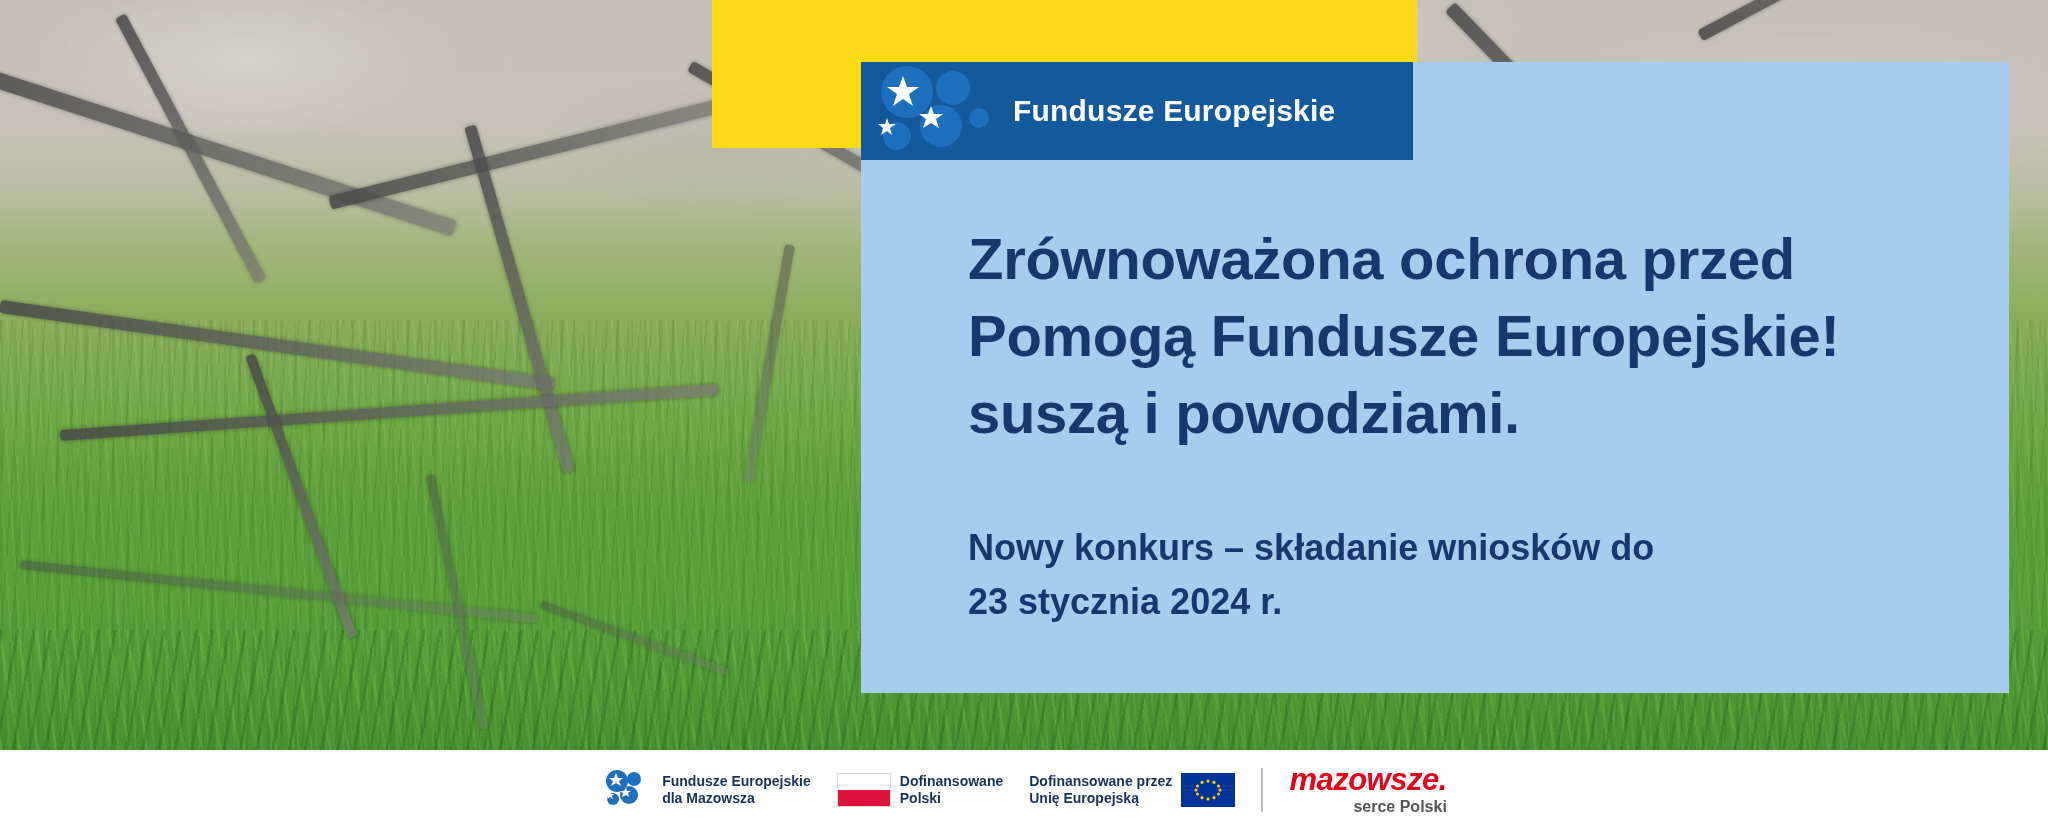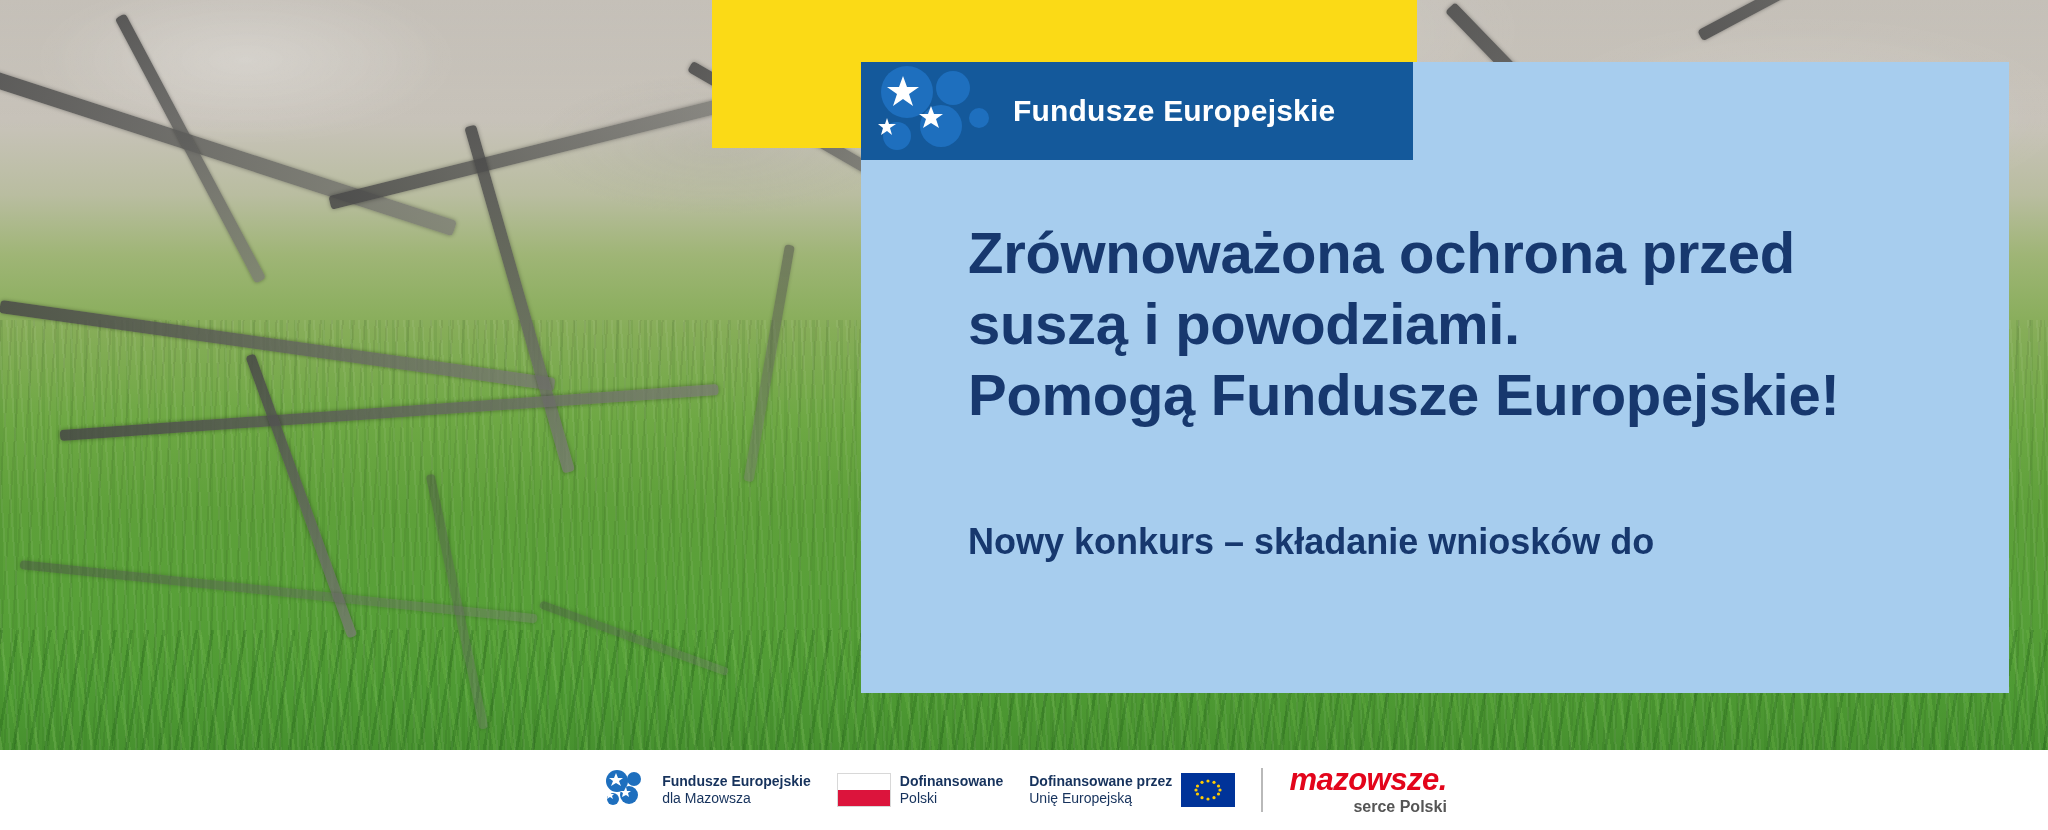--- a/index.html
+++ b/index.html
@@ -160,21 +160,21 @@
   .subtext {
     position: absolute;
     left: 968px;
     top: 518px;
     width: 1010px;
     color: #17386e;
     font-size: 36px;
     font-weight: bold;
     line-height: 1.32;
   }
-  .headline div, .subtext div { white-space: nowrap; }
+  .headline div, .subtext div { white-space: nowrap; margin-top: 6px; }
 
   
   .footer {
     position: absolute;
     left: 0;
     bottom: 0;
     width: 2048px;
     height: 80px;
     background: #ffffff;
     display: flex;
@@ -188,21 +188,21 @@
     gap: 9px;
     height: 52px;
   }
   .logo-text {
     font-size: 14px;
     font-weight: bold;
     color: #16325c;
     line-height: 1.25;
     white-space: nowrap;
   }
-  .logo-text .l2 { font-weight: normal; }
+  .logo-text .l2 { font-weight: bold; }
   .divider {
     width: 2px;
     height: 44px;
     background: #b9b9b9;
   }
   .mazowsze {
     display: flex;
     flex-direction: column;
     align-items: flex-start;
     justify-content: center;
@@ -277,26 +277,27 @@
         <polygon fill="#ffffff" points="42,14 46,25 58,25 48,32 52,44 42,37 32,44 36,32 26,25 38,25"></polygon>
         <polygon fill="#ffffff" points="70,44 73,52 82,52 75,57 78,66 70,61 62,66 65,57 58,52 67,52"></polygon>
         <polygon fill="#ffffff" points="26,56 28,62 35,62 29,66 31,73 26,69 20,73 22,66 17,62 24,62"></polygon>
       </svg>
     </div>
     <div class="fe-strip-label">Fundusze Europejskie</div>
   </div>
 
   <div class="headline">
     <div>Zrównoważona ochrona przed</div>
+    <div>Pomogą Fundusze Europejskie!</div>
     <div>suszą i powodziami.</div>
-    <div>Pomogą Fundusze Europejskie!</div>
   </div>
 
   <div class="subtext">
     <div>Nowy konkurs – składanie wniosków do</div>
+    <div>23 stycznia 2024 r.</div>
   </div>
 
   <div class="footer">
 
     <div class="logo-item">
       <span>
         <svg width="52" height="40" viewBox="0 0 52 40">
           <circle cx="16" cy="13" r="11" fill="#1e6fbe"></circle>
           <circle cx="33" cy="11" r="7" fill="#1e6fbe"></circle>
           <circle cx="28" cy="27" r="9" fill="#1e6fbe"></circle>

